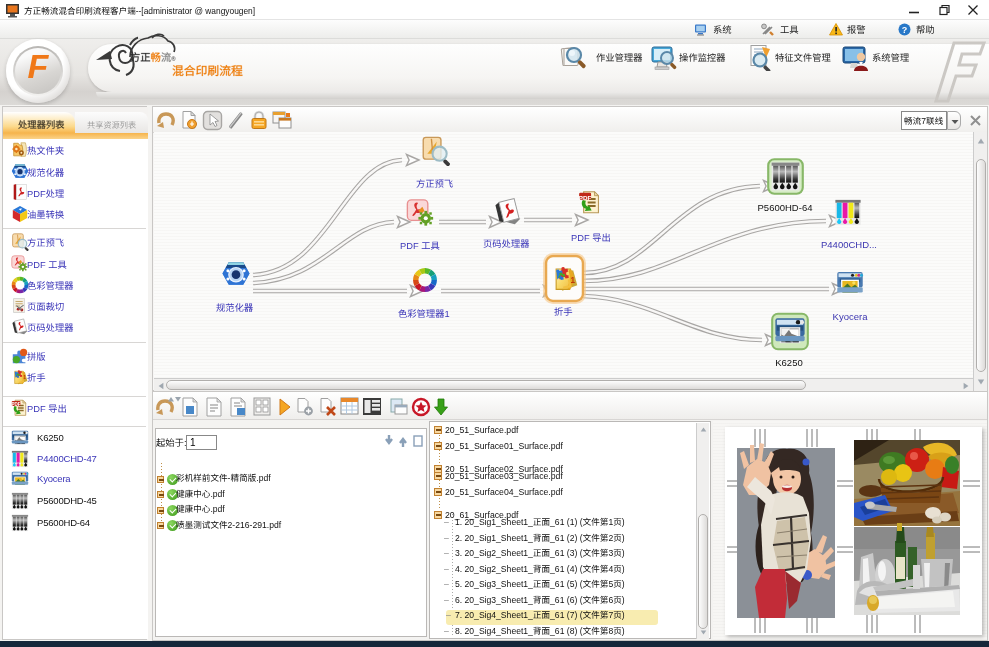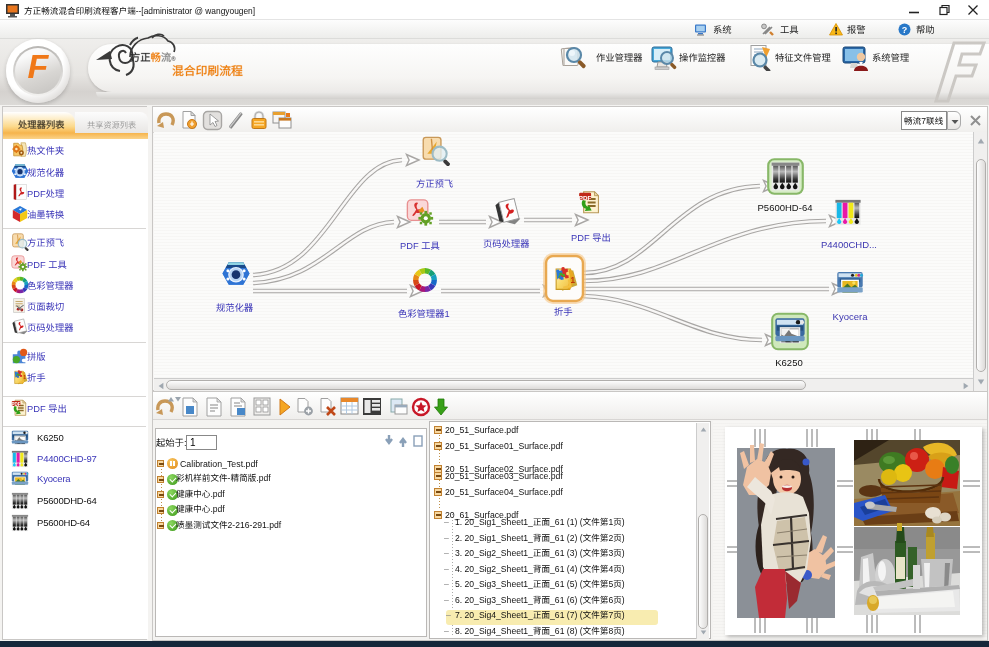--- a/index.html
+++ b/index.html
@@ -489,33 +489,33 @@
     <div class="sitem blk" style="top:322px">
         <svg class="abs" style="top:0" width="20" height="20" viewBox="0 0 22 22">
           <use href="#sym-printer-k"></use>
         </svg>
         <span class="lbl">K6250</span>
       </div>
     <div class="sitem" style="top:343px">
         <svg class="abs" style="top:0" width="20" height="20">
           <use href="#sym-ink4c"></use>
         </svg>
-        <span class="lbl">P4400CHD-97</span>
+        <span class="lbl">P4400CHD-47</span>
       </div>
     <div class="sitem" style="top:363px">
         <svg class="abs" style="top:0" width="20" height="20" viewBox="0 0 22 22">
           <use href="#sym-printer-photo"></use>
         </svg>
         <span class="lbl">Kyocera</span>
       </div>
     <div class="sitem blk" style="top:385px">
         <svg class="abs" style="top:0" width="20" height="20">
           <use href="#sym-ink4"></use>
         </svg>
-        <span class="lbl">P5600DHD-64</span>
+        <span class="lbl">P5600DHD-45</span>
       </div>
     <div class="sitem blk" style="top:407px">
         <svg class="abs" style="top:0" width="20" height="20">
           <use href="#sym-ink4"></use>
         </svg>
         <span class="lbl">P5600HD-64</span>
       </div>
   </div>
 
   <div id="canvaspanel">
@@ -744,25 +744,20 @@
     </div>
     <div id="blist1">
 
       <input style="position: absolute; left: 30px; top: 6px; width: 31px; height: 15px; border: 1px solid rgb(136, 136, 136); font-size: 10px; padding-left: 3px; font-family: &quot;Liberation Sans&quot;, sans-serif;" value="1">
       <svg class="abs" style="left:228px;top:5px" width="40" height="14" viewBox="0 0 40 14">
         <path d="M5 1 V8 M2 5 L5 9 L8 5" stroke="#8aa0b8" stroke-width="2.4" fill="none"></path>
         <path d="M19 13 V6 M16 9 L19 5 L22 9" stroke="#8aa0b8" stroke-width="2.4" fill="none"></path>
         <rect x="30" y="2" width="8" height="10" fill="#fff" stroke="#8aa0b8" stroke-width="1.4"></rect>
       </svg>
       <div class="abs" style="left:4.5px;top:34px;width:1px;height:64px;background:repeating-linear-gradient(#c09048 0 1px,transparent 1px 3px)"></div>
-        <div class="tr1" style="top:28px">
-          <span class="xp"></span>
-          <span class="st o"></span>
-          <span style="position:absolute;left:24px;top:2px">Calibration_Test.pdf</span>
-        </div>
       <div class="tr1" style="top:44px">
           <span class="xp"></span>
           <span class="st g"></span>
         </div>
       <div class="tr1" style="top:59px">
           <span class="xp"></span>
           <span class="st g"></span>
         </div>
       <div class="tr1" style="top:75px">
           <span class="xp"></span>

